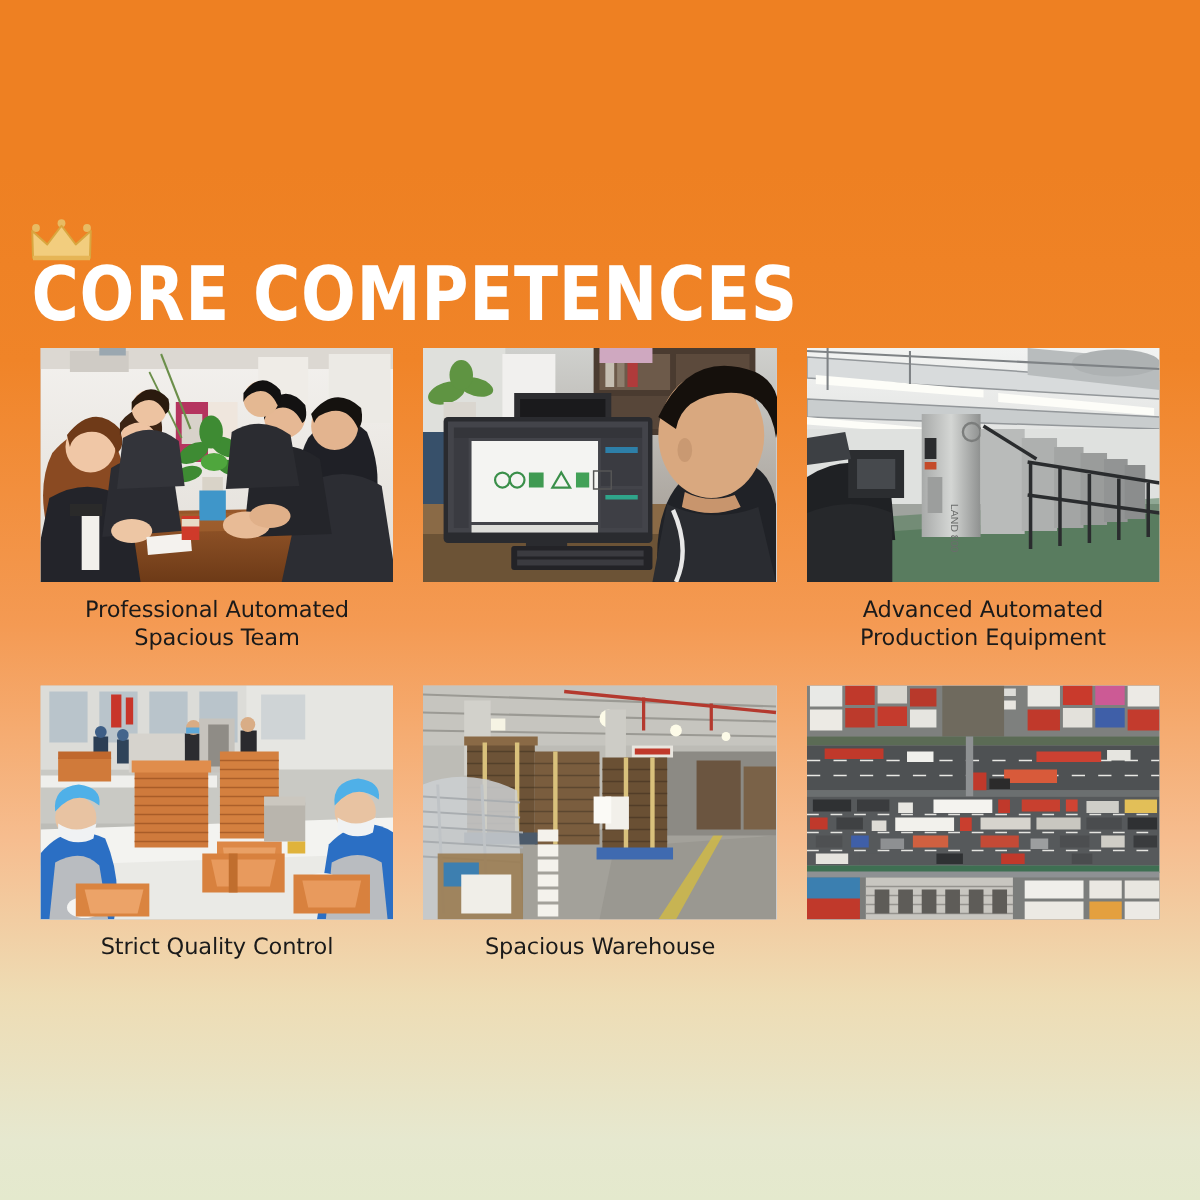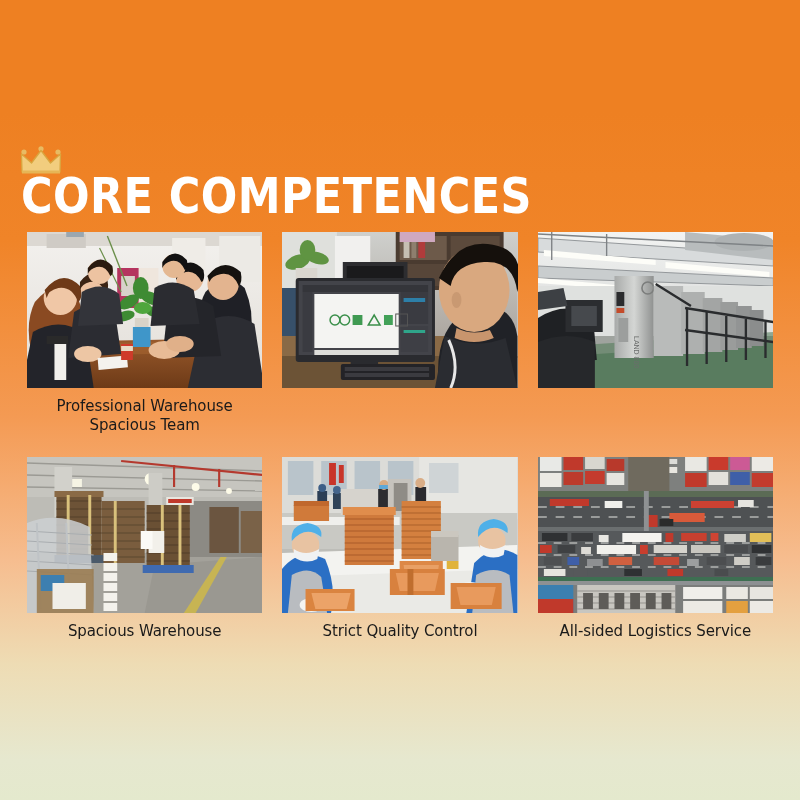--- a/index.html
+++ b/index.html
@@ -175,21 +175,21 @@
         <ellipse cx="140" cy="118" rx="16" ry="9" fill="#e8bb96"></ellipse>
         <ellipse cx="156" cy="112" rx="14" ry="8" fill="#e0b089"></ellipse>
         <ellipse cx="62" cy="122" rx="14" ry="8" fill="#edc6a4"></ellipse>
         <rect x="72" y="126" width="30" height="12" fill="#f4f2ee" transform="rotate(-5 72 126)"></rect>
         <rect x="20" y="104" width="22" height="8" fill="#2a2a2a"></rect>
         <rect x="96" y="112" width="12" height="16" fill="#cf3a2a"></rect>
         <rect x="96" y="114" width="12" height="5" fill="#e8dcc6"></rect>
       </svg>
     </div>
     <div class="caption">
-      <span>Professional Warehouse</span><br>
+      <span>Professional Automated</span><br>
       <span>Spacious Team</span>
     </div>
   </div>
 
   <div class="card">
     <div class="thumb">
       <svg viewBox="0 0 240 156" preserveAspectRatio="none">
         <defs>
           <linearGradient id="r_bg" x1="0" y1="0" x2="0" y2="1">
             <stop offset="0" stop-color="#cfd0cd"></stop>
@@ -328,24 +328,140 @@
           <path d="M212 87 L212 128"></path>
           <path d="M232 90 L232 126"></path>
         </g>
         <path d="M120 52 L156 74" stroke="#2a2c2e" stroke-width="2.4" fill="none"></path>
 
         <g fill="#6b6d6c" font-size="7" font-family="sans-serif">
           <text x="98" y="104" transform="rotate(90 98 104)">LAND 800</text>
         </g>
       </svg>
     </div>
+    <div class="caption">
+      <span>Advanced Automated</span><br>
+      <span>Production Equipment</span>
+    </div>
   </div>
 </div>
 
 <div class="grid row2">
+
+  <div class="card">
+    <div class="thumb">
+      <svg viewBox="0 0 240 156" preserveAspectRatio="none">
+        <rect width="240" height="156" fill="#e9e9e6"></rect>
+
+        <rect x="0" y="0" width="240" height="56" fill="#dcdcd8"></rect>
+        <g fill="#b9c4cb">
+          <rect x="6" y="4" width="26" height="34"></rect>
+          <rect x="40" y="4" width="26" height="34"></rect>
+          <rect x="74" y="4" width="26" height="34"></rect>
+          <rect x="108" y="4" width="26" height="34"></rect>
+        </g>
+        <rect x="140" y="0" width="100" height="62" fill="#e6e6e2"></rect>
+        <rect x="150" y="6" width="30" height="30" fill="#cfd4d6"></rect>
+        <rect x="48" y="6" width="7" height="22" fill="#c8352a"></rect>
+        <rect x="58" y="8" width="5" height="18" fill="#c8352a"></rect>
+
+        <rect x="0" y="56" width="240" height="100" fill="#c9c9c4"></rect>
+        <rect x="0" y="92" width="240" height="64" fill="#bdbdb8"></rect>
+
+        <g>
+          <rect x="36" y="34" width="10" height="18" fill="#2b3e55"></rect>
+          <circle cx="41" cy="31" r="4" fill="#3d5e86"></circle>
+          <rect x="52" y="36" width="9" height="16" fill="#2f4359"></rect>
+          <circle cx="56" cy="33" r="4" fill="#44658c"></circle>
+          <rect x="98" y="32" width="12" height="22" fill="#2c2c30"></rect>
+          <circle cx="104" cy="28" r="5" fill="#d8ac85"></circle>
+          <rect x="99" y="28" width="10" height="4" fill="#5fa8d8"></rect>
+          <rect x="136" y="30" width="11" height="22" fill="#2a2a2e"></rect>
+          <circle cx="141" cy="26" r="5" fill="#d9ad86"></circle>
+        </g>
+        <rect x="60" y="32" width="38" height="26" fill="#d6d3cd"></rect>
+        <rect x="108" y="22" width="24" height="36" fill="#c6c3bd"></rect>
+        <rect x="114" y="26" width="14" height="28" fill="#8f8c86"></rect>
+
+        <rect x="0" y="60" width="120" height="8" fill="#efefec"></rect>
+        <rect x="12" y="48" width="36" height="16" fill="#d07a3a"></rect>
+        <rect x="12" y="44" width="36" height="5" fill="#c0682d"></rect>
+
+        <path d="M0 96 L240 88 L240 156 L0 156 Z" fill="#f3f3f0"></path>
+        <path d="M0 120 L240 112 L240 156 L0 156 Z" fill="#eaeae6"></path>
+
+        <g>
+          <rect x="64" y="56" width="50" height="52" fill="#cf7a3c"></rect>
+          <g stroke="#a85c28" stroke-width="1">
+            <path d="M64 62 L114 62"></path>
+              <path d="M64 68 L114 68"></path>
+              <path d="M64 74 L114 74"></path>
+            <path d="M64 80 L114 80"></path>
+              <path d="M64 86 L114 86"></path>
+              <path d="M64 92 L114 92"></path>
+            <path d="M64 98 L114 98"></path>
+              <path d="M64 104 L114 104"></path>
+          </g>
+          <rect x="62" y="50" width="54" height="8" fill="#e08d4c"></rect>
+        </g>
+        <g>
+          <rect x="122" y="44" width="40" height="58" fill="#d4803f"></rect>
+          <g stroke="#ab5f2a" stroke-width="1">
+            <path d="M122 50 L162 50"></path>
+              <path d="M122 56 L162 56"></path>
+              <path d="M122 62 L162 62"></path>
+            <path d="M122 68 L162 68"></path>
+              <path d="M122 74 L162 74"></path>
+              <path d="M122 80 L162 80"></path>
+            <path d="M122 86 L162 86"></path>
+              <path d="M122 92 L162 92"></path>
+              <path d="M122 98 L162 98"></path>
+          </g>
+        </g>
+        <rect x="120" y="104" width="44" height="22" fill="#dd8846"></rect>
+        <path d="M124 108 L160 108 L158 122 L126 122 Z" fill="#e9a065"></path>
+        <rect x="152" y="78" width="28" height="26" fill="#b9b5ad"></rect>
+        <rect x="152" y="74" width="28" height="6" fill="#cbc7bf"></rect>
+
+        <g>
+          <rect x="110" y="112" width="56" height="26" fill="#d8813e"></rect>
+          <path d="M116 116 L160 116 L156 134 L120 134 Z" fill="#e89a5d"></path>
+          <rect x="128" y="112" width="6" height="26" fill="#c06e2e"></rect>
+        </g>
+        <rect x="168" y="104" width="12" height="8" fill="#e0b33b"></rect>
+
+        <g>
+          <path d="M0 112 q18 -22 44 -10 q12 28 6 54 l-54 0 z" fill="#2b6fc4"></path>
+          <path d="M10 118 q18 -10 30 2 l6 36 l-40 0 z" fill="#b9bcc0"></path>
+          <circle cx="24" cy="88" r="14" fill="#e8c3a2"></circle>
+          <path d="M10 84 q14 -16 30 -4 q2 -12 -14 -14 q-18 2 -16 18 z" fill="#4fb0e8"></path>
+          <path d="M12 92 q12 8 26 0 l-2 10 q-12 6 -24 -2 z" fill="#f0f2f3"></path>
+          <ellipse cx="48" cy="140" rx="12" ry="7" fill="#f4f4f2"></ellipse>
+          <ellipse cx="30" cy="148" rx="12" ry="7" fill="#f4f4f2"></ellipse>
+        </g>
+        <rect x="24" y="132" width="50" height="22" fill="#da8440"></rect>
+        <path d="M30 136 L70 136 L66 152 L34 152 Z" fill="#eca368"></path>
+
+        <g>
+          <path d="M196 106 q22 -22 44 -8 l0 58 l-52 0 z" fill="#2b6fc4"></path>
+          <path d="M198 118 q18 -10 34 0 l4 38 l-42 0 z" fill="#b9bcc0"></path>
+          <circle cx="214" cy="84" r="14" fill="#e8c3a2"></circle>
+          <path d="M200 80 q14 -16 30 -4 q2 -12 -14 -14 q-18 2 -16 18 z" fill="#4fb0e8"></path>
+          <path d="M202 88 q12 8 26 0 l-2 10 q-12 6 -24 -2 z" fill="#f0f2f3"></path>
+          <ellipse cx="192" cy="132" rx="12" ry="7" fill="#f4f4f2"></ellipse>
+          <ellipse cx="210" cy="142" rx="12" ry="7" fill="#f4f4f2"></ellipse>
+        </g>
+        <rect x="172" y="126" width="52" height="26" fill="#d8813e"></rect>
+        <path d="M178 130 L218 130 L214 148 L182 148 Z" fill="#e89a5d"></path>
+      </svg>
+    </div>
+    <div class="caption">
+      <span>Strict Quality Control</span>
+    </div>
+  </div>
 
   <div class="card">
     <div class="thumb">
       <svg viewBox="0 0 240 156" preserveAspectRatio="none">
         <rect width="240" height="156" fill="#bdbcb6"></rect>
 
         <rect x="0" y="0" width="240" height="40" fill="#c6c5bf"></rect>
         <g stroke="#9b9a94" stroke-width="1.4" fill="none">
           <path d="M0 6 L240 14"></path>
           <path d="M0 18 L240 24"></path>
@@ -442,132 +558,20 @@
           <rect x="78" y="116" width="14" height="8"></rect>
           <rect x="78" y="126" width="14" height="8"></rect>
           <rect x="78" y="136" width="14" height="8"></rect>
           <rect x="78" y="146" width="14" height="8"></rect>
         </g>
         <rect x="116" y="74" width="12" height="18" fill="#fbfaf6"></rect>
       </svg>
     </div>
     <div class="caption">
       <span>Spacious Warehouse</span>
-    </div>
-  </div>
-
-  <div class="card">
-    <div class="thumb">
-      <svg viewBox="0 0 240 156" preserveAspectRatio="none">
-        <rect width="240" height="156" fill="#e9e9e6"></rect>
-
-        <rect x="0" y="0" width="240" height="56" fill="#dcdcd8"></rect>
-        <g fill="#b9c4cb">
-          <rect x="6" y="4" width="26" height="34"></rect>
-          <rect x="40" y="4" width="26" height="34"></rect>
-          <rect x="74" y="4" width="26" height="34"></rect>
-          <rect x="108" y="4" width="26" height="34"></rect>
-        </g>
-        <rect x="140" y="0" width="100" height="62" fill="#e6e6e2"></rect>
-        <rect x="150" y="6" width="30" height="30" fill="#cfd4d6"></rect>
-        <rect x="48" y="6" width="7" height="22" fill="#c8352a"></rect>
-        <rect x="58" y="8" width="5" height="18" fill="#c8352a"></rect>
-
-        <rect x="0" y="56" width="240" height="100" fill="#c9c9c4"></rect>
-        <rect x="0" y="92" width="240" height="64" fill="#bdbdb8"></rect>
-
-        <g>
-          <rect x="36" y="34" width="10" height="18" fill="#2b3e55"></rect>
-          <circle cx="41" cy="31" r="4" fill="#3d5e86"></circle>
-          <rect x="52" y="36" width="9" height="16" fill="#2f4359"></rect>
-          <circle cx="56" cy="33" r="4" fill="#44658c"></circle>
-          <rect x="98" y="32" width="12" height="22" fill="#2c2c30"></rect>
-          <circle cx="104" cy="28" r="5" fill="#d8ac85"></circle>
-          <rect x="99" y="28" width="10" height="4" fill="#5fa8d8"></rect>
-          <rect x="136" y="30" width="11" height="22" fill="#2a2a2e"></rect>
-          <circle cx="141" cy="26" r="5" fill="#d9ad86"></circle>
-        </g>
-        <rect x="60" y="32" width="38" height="26" fill="#d6d3cd"></rect>
-        <rect x="108" y="22" width="24" height="36" fill="#c6c3bd"></rect>
-        <rect x="114" y="26" width="14" height="28" fill="#8f8c86"></rect>
-
-        <rect x="0" y="60" width="120" height="8" fill="#efefec"></rect>
-        <rect x="12" y="48" width="36" height="16" fill="#d07a3a"></rect>
-        <rect x="12" y="44" width="36" height="5" fill="#c0682d"></rect>
-
-        <path d="M0 96 L240 88 L240 156 L0 156 Z" fill="#f3f3f0"></path>
-        <path d="M0 120 L240 112 L240 156 L0 156 Z" fill="#eaeae6"></path>
-
-        <g>
-          <rect x="64" y="56" width="50" height="52" fill="#cf7a3c"></rect>
-          <g stroke="#a85c28" stroke-width="1">
-            <path d="M64 62 L114 62"></path>
-              <path d="M64 68 L114 68"></path>
-              <path d="M64 74 L114 74"></path>
-            <path d="M64 80 L114 80"></path>
-              <path d="M64 86 L114 86"></path>
-              <path d="M64 92 L114 92"></path>
-            <path d="M64 98 L114 98"></path>
-              <path d="M64 104 L114 104"></path>
-          </g>
-          <rect x="62" y="50" width="54" height="8" fill="#e08d4c"></rect>
-        </g>
-        <g>
-          <rect x="122" y="44" width="40" height="58" fill="#d4803f"></rect>
-          <g stroke="#ab5f2a" stroke-width="1">
-            <path d="M122 50 L162 50"></path>
-              <path d="M122 56 L162 56"></path>
-              <path d="M122 62 L162 62"></path>
-            <path d="M122 68 L162 68"></path>
-              <path d="M122 74 L162 74"></path>
-              <path d="M122 80 L162 80"></path>
-            <path d="M122 86 L162 86"></path>
-              <path d="M122 92 L162 92"></path>
-              <path d="M122 98 L162 98"></path>
-          </g>
-        </g>
-        <rect x="120" y="104" width="44" height="22" fill="#dd8846"></rect>
-        <path d="M124 108 L160 108 L158 122 L126 122 Z" fill="#e9a065"></path>
-        <rect x="152" y="78" width="28" height="26" fill="#b9b5ad"></rect>
-        <rect x="152" y="74" width="28" height="6" fill="#cbc7bf"></rect>
-
-        <g>
-          <rect x="110" y="112" width="56" height="26" fill="#d8813e"></rect>
-          <path d="M116 116 L160 116 L156 134 L120 134 Z" fill="#e89a5d"></path>
-          <rect x="128" y="112" width="6" height="26" fill="#c06e2e"></rect>
-        </g>
-        <rect x="168" y="104" width="12" height="8" fill="#e0b33b"></rect>
-
-        <g>
-          <path d="M0 112 q18 -22 44 -10 q12 28 6 54 l-54 0 z" fill="#2b6fc4"></path>
-          <path d="M10 118 q18 -10 30 2 l6 36 l-40 0 z" fill="#b9bcc0"></path>
-          <circle cx="24" cy="88" r="14" fill="#e8c3a2"></circle>
-          <path d="M10 84 q14 -16 30 -4 q2 -12 -14 -14 q-18 2 -16 18 z" fill="#4fb0e8"></path>
-          <path d="M12 92 q12 8 26 0 l-2 10 q-12 6 -24 -2 z" fill="#f0f2f3"></path>
-          <ellipse cx="48" cy="140" rx="12" ry="7" fill="#f4f4f2"></ellipse>
-          <ellipse cx="30" cy="148" rx="12" ry="7" fill="#f4f4f2"></ellipse>
-        </g>
-        <rect x="24" y="132" width="50" height="22" fill="#da8440"></rect>
-        <path d="M30 136 L70 136 L66 152 L34 152 Z" fill="#eca368"></path>
-
-        <g>
-          <path d="M196 106 q22 -22 44 -8 l0 58 l-52 0 z" fill="#2b6fc4"></path>
-          <path d="M198 118 q18 -10 34 0 l4 38 l-42 0 z" fill="#b9bcc0"></path>
-          <circle cx="214" cy="84" r="14" fill="#e8c3a2"></circle>
-          <path d="M200 80 q14 -16 30 -4 q2 -12 -14 -14 q-18 2 -16 18 z" fill="#4fb0e8"></path>
-          <path d="M202 88 q12 8 26 0 l-2 10 q-12 6 -24 -2 z" fill="#f0f2f3"></path>
-          <ellipse cx="192" cy="132" rx="12" ry="7" fill="#f4f4f2"></ellipse>
-          <ellipse cx="210" cy="142" rx="12" ry="7" fill="#f4f4f2"></ellipse>
-        </g>
-        <rect x="172" y="126" width="52" height="26" fill="#d8813e"></rect>
-        <path d="M178 130 L218 130 L214 148 L182 148 Z" fill="#e89a5d"></path>
-      </svg>
-    </div>
-    <div class="caption">
-      <span>Strict Quality Control</span>
     </div>
   </div>
 
   <div class="card">
     <div class="thumb">
       <svg viewBox="0 0 240 156" preserveAspectRatio="none">
         <rect width="240" height="156" fill="#8d8f8d"></rect>
 
         <rect x="0" y="0" width="240" height="34" fill="#7e807e"></rect>
         <g>
@@ -682,17 +686,14 @@
         <g>
           <rect x="148" y="130" width="40" height="12" fill="#f0efea"></rect>
           <rect x="148" y="144" width="40" height="12" fill="#eceae4"></rect>
           <rect x="192" y="130" width="22" height="12" fill="#eae8e2"></rect>
           <rect x="192" y="144" width="22" height="12" fill="#e4a03f"></rect>
           <rect x="216" y="130" width="24" height="12" fill="#e8e6e0"></rect>
           <rect x="216" y="144" width="24" height="12" fill="#eceae5"></rect>
         </g>
       </svg>
     </div>
-    <div class="caption">
-      <span>All-sided Logistics Service</span>
-    </div>
   </div>
 </div>
 
 </body></html>

